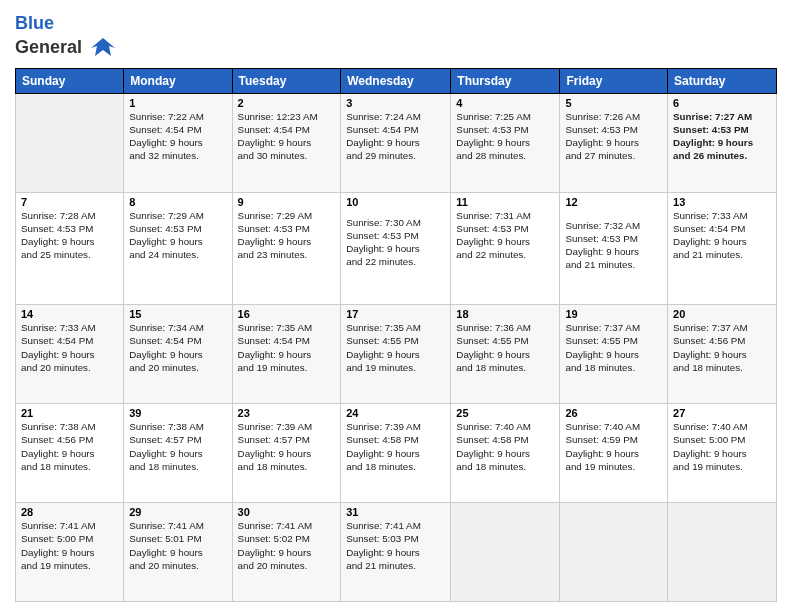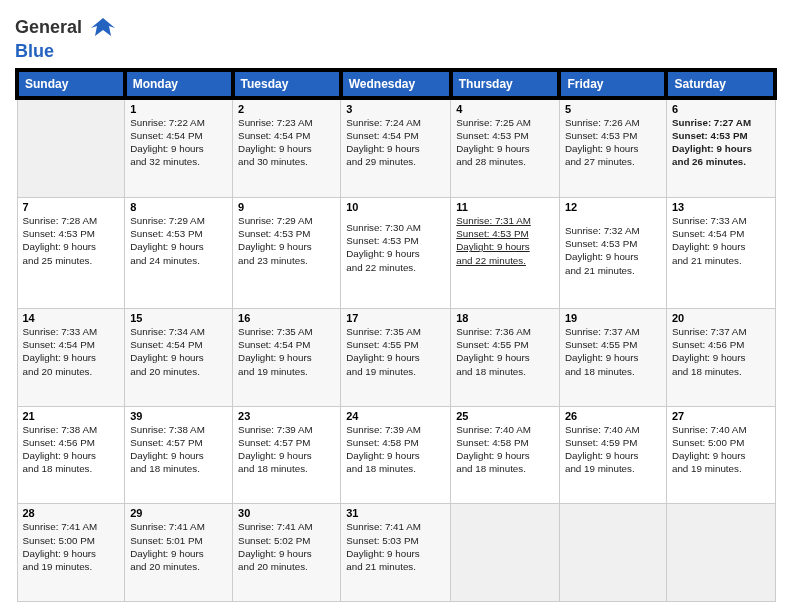--- a/index.html
+++ b/index.html
@@ -58,21 +58,21 @@
       flex: 1;
       font-size: 10.5px;
     }
     .calendar thead tr th {
       background: #2563c0;
       color: #fff;
       text-align: left;
       padding: 5px 6px;
       font-size: 12px;
       font-weight: bold;
-      border: 4px solid #000000;
+      border: 1px solid #000000;
     }
     .calendar tbody tr td {
       border: 1px solid #ccc;
       vertical-align: top;
       padding: 3px 5px;
       width: 113px;
       min-height: 80px;
       background: #fff;
     }
     .calendar tbody tr:nth-child(odd) td {
@@ -97,27 +97,27 @@
     }
   </style>
 </head>
 <body>
 
 <div class="page">
   <div class="header">
     <div class="logo">
       <div>
         <div class="logo-text">
+          <span class="logo-blue">Blue</span>
+        </div>
+        <div class="logo-text">
           <span class="logo-general">General</span>
           <svg class="logo-icon" viewBox="0 0 28 28" style="display:inline-block;vertical-align:middle;margin-left:2px;">
             <polygon points="14,4 26,14 20,12 22,22 14,16 6,22 8,12 2,14" fill="#2563c0"></polygon>
           </svg>
-        </div>
-        <div class="logo-text">
-          <span class="logo-blue">Blue</span>
         </div>
       </div>
     </div>
     <div class="title-block">
       <div class="month-title"></div>
       <div class="location"></div>
     </div>
   </div>
 
   <table class="calendar">
@@ -137,21 +137,21 @@
           <td class="empty-cell"></td>
           <td>
             <span class="day-num">1</span>
             <div class="day-info" style="white-space: pre-line;">Sunrise: 7:22 AM
 Sunset: 4:54 PM
 Daylight: 9 hours
 and 32 minutes.</div>
           </td>
           <td>
             <span class="day-num">2</span>
-            <div class="day-info" style="white-space: pre-line;">Sunrise: 7:23 AM
+            <div class="day-info" style="white-space: pre-line;">Sunrise: 12:23 AM
 Sunset: 4:54 PM
 Daylight: 9 hours
 and 30 minutes.</div>
           </td>
           <td>
             <span class="day-num">3</span>
             <div class="day-info" style="white-space: pre-line;">Sunrise: 7:24 AM
 Sunset: 4:54 PM
 Daylight: 9 hours
 and 29 minutes.</div>
@@ -202,21 +202,21 @@
           </td>
           <td>
             <span class="day-num">10</span>
             <div class="day-info" style="white-space: pre-line; margin-top: 8px;">Sunrise: 7:30 AM
 Sunset: 4:53 PM
 Daylight: 9 hours
 and 22 minutes.</div>
           </td>
           <td>
             <span class="day-num">11</span>
-            <div class="day-info" style="white-space: pre-line; text-decoration: underline;">Sunrise: 7:31 AM
+            <div class="day-info" style="white-space: pre-line;">Sunrise: 7:31 AM
 Sunset: 4:53 PM
 Daylight: 9 hours
 and 22 minutes.</div>
           </td>
           <td>
             <span class="day-num">12</span>
             <div class="day-info" style="white-space: pre-line; margin-top: 11px;">Sunrise: 7:32 AM
 Sunset: 4:53 PM
 Daylight: 9 hours
 and 21 minutes.</div>

